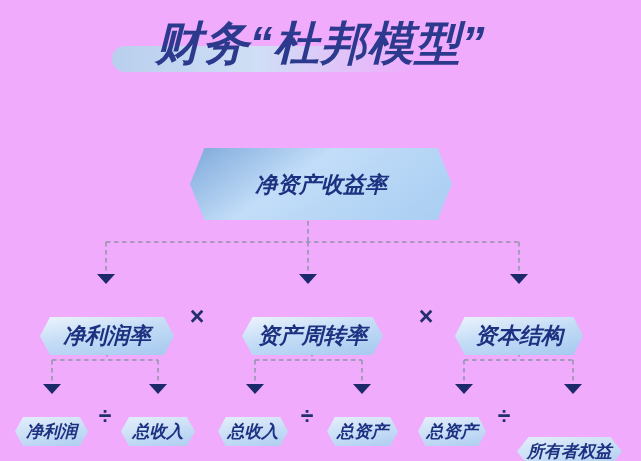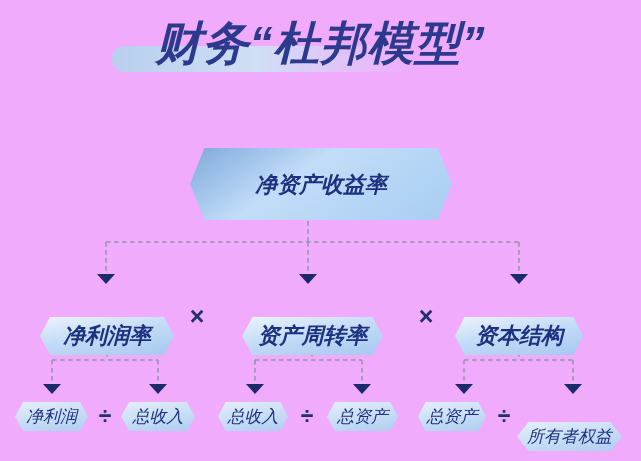--- a/index.html
+++ b/index.html
@@ -26,24 +26,24 @@
     background:linear-gradient(145deg,#7fa9db 0%,#c2ddf8 40%,#a8cdf2 100%);
   }
   .hex-lg .line{font-size:22px;font-weight:800;font-style:italic;color:#1c3180;line-height:29px;white-space:nowrap;}
   .hex-md{
     height:38px;top:297px;
     clip-path:polygon(0 50%,7.5% 0,92.5% 0,100% 50%,92.5% 100%,7.5% 100%);
     background:linear-gradient(170deg,#ecf4fc 0%,#c4dcf6 45%,#a5c9ef 100%);
     font-size:22px;font-weight:800;font-style:italic;color:#1c3180;white-space:nowrap;margin-top:20px;
   }
   .hex-sm{
-    height:29px;top:402px;
+    height:29px;top:417px;
     clip-path:polygon(0 50%,11% 0,89% 0,100% 50%,89% 100%,11% 100%);
     background:linear-gradient(170deg,#e4effb 0%,#aecdf1 100%);
-    font-size:17px;font-weight:400;font-style:italic;color:#1c3180;white-space:nowrap;
+    font-size:17px;font-weight:700;font-style:italic;color:#1c3180;white-space:nowrap;
   }
   
   .op{position:absolute;color:#222f6d;font-weight:800;transform:translate(-50%,-50%);}
   .op-mul{font-size:25px;}
   .op-div{font-size:23px;}
   
   .connectors{position:absolute;left:0;top:0;width:641px;height:461px;pointer-events:none;}
   .dash{stroke:#8d96a8;stroke-width:1.5;fill:none;stroke-dasharray:4.5 3.5;}
   .arrow{fill:#1c2a6b;stroke:none;}
 </style>

